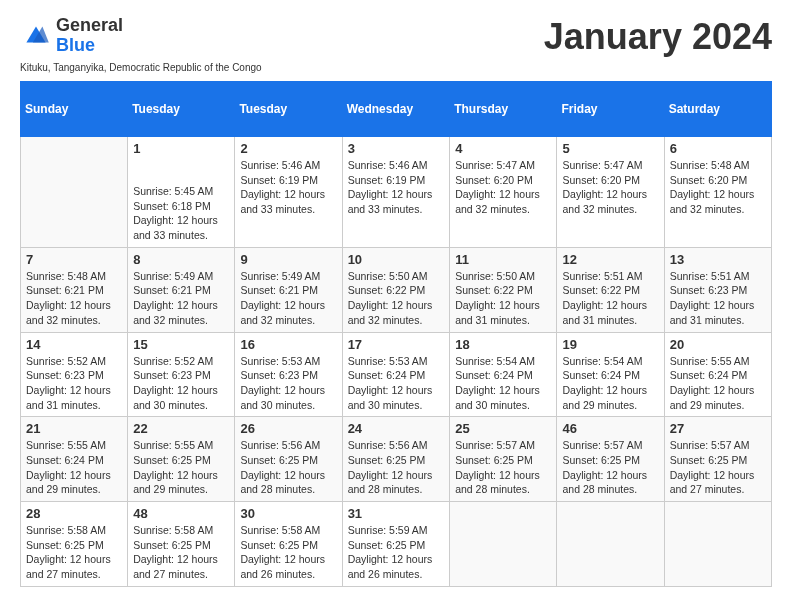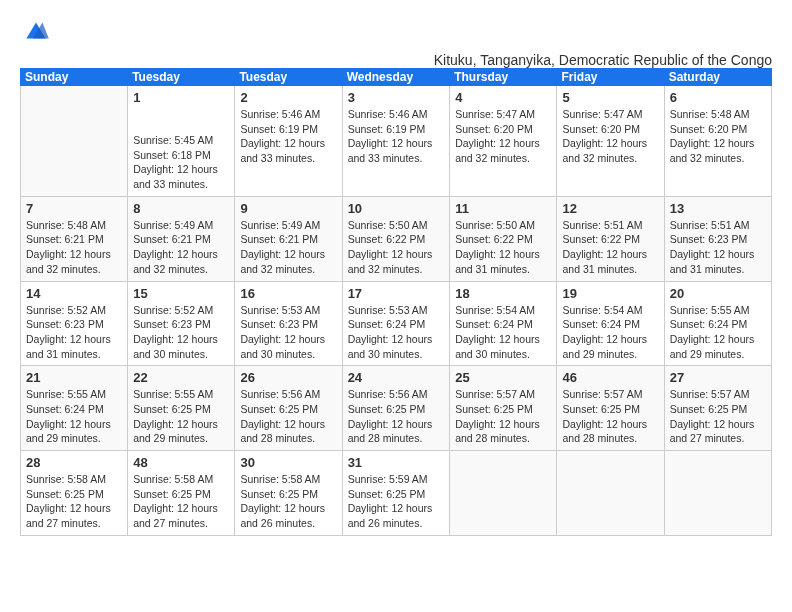--- a/index.html
+++ b/index.html
@@ -32,34 +32,34 @@
       width: 32px;
       height: 32px;
     }
     .title {
       font-size: 36px;
       font-weight: bold;
       color: #333;
       text-align: right;
     }
     .subtitle {
-      text-align: right;
-      font-size: 14px;
+      text-align: left;
+      font-size: 10px;
       color: #333;
-      margin-bottom: 0;
+      margin-bottom: 8px;
     }
     table {
       width: 100%;
       border-collapse: collapse;
       font-size: 11px;
     }
     thead tr th {
       background-color: #1a73e8;
       color: #fff;
-      padding: 1px 4px;
+      padding: 20px 4px;
       text-align: left;
       font-size: 12px;
       border: 1px solid #1a73e8;
     }
     tbody tr td {
       border: 1px solid #ccc;
       vertical-align: top;
       padding: 4px 5px;
       min-height: 80px;
       width: 108px;
@@ -88,21 +88,26 @@
   </style>
 </head>
 <body>
 
 <div class="header-top">
   <div class="logo">
     <svg class="logo-icon" viewBox="0 0 40 40" xmlns="http://www.w3.org/2000/svg">
       <polygon points="8,28 20,8 32,28" fill="#1a73e8"></polygon>
       <polygon points="16,28 28,8 36,28" fill="#1a5bbf" opacity="0.7"></polygon>
     </svg>
+    <div class="logo-text">
+      <span class="logo-general">General</span><br>
+      <span class="logo-blue">Blue</span>
+    </div>
   </div>
+  <div class="title">January 2024</div>
 </div>
 
 <div class="subtitle">Kituku, Tanganyika, Democratic Republic of the Congo</div>
 
 <table>
   <thead>
     <tr>
     <th>Sunday</th>
         <th>Tuesday</th>
         <th>Tuesday</th>

